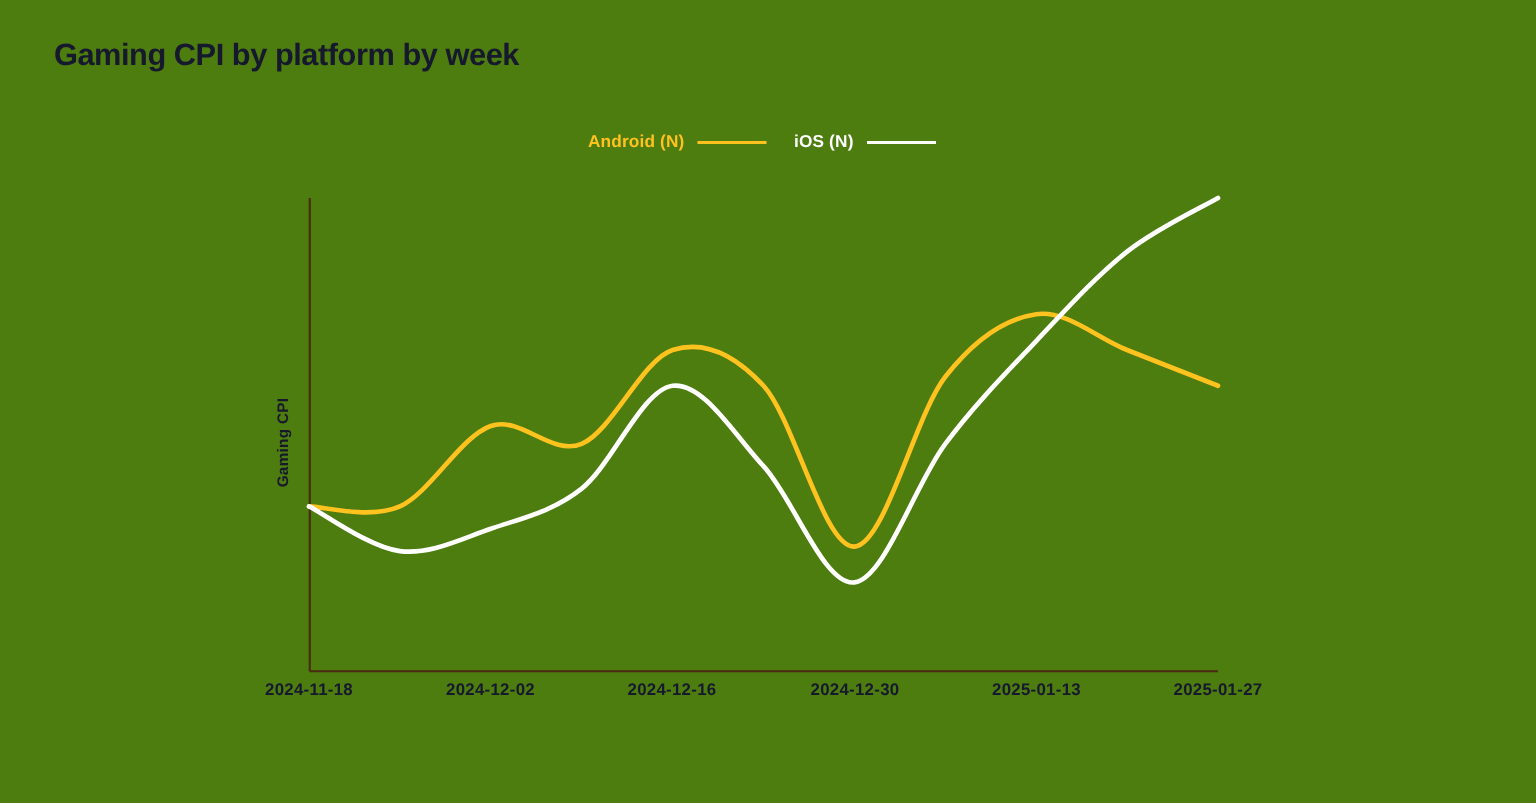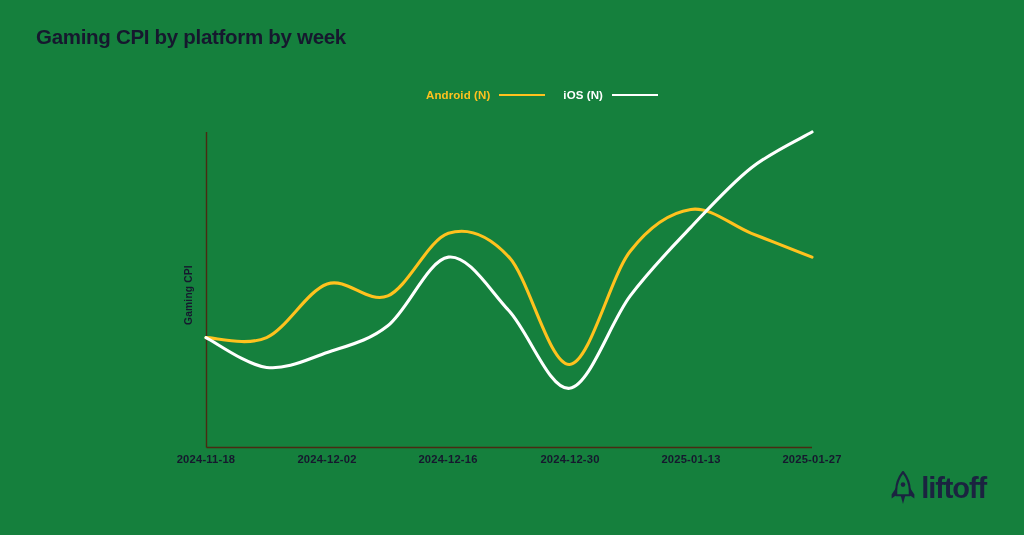--- a/index.html
+++ b/index.html
@@ -12,21 +12,21 @@
     background: #F97B16;
     font-family: "Liberation Sans", sans-serif;
     overflow: hidden;
     position: relative;
   }
 
   #page-root {
     position: relative;
     width: 1024px;
     height: 535px;
-    background: #15803d;
+    background: #4d7c0f;
   }
 
   
   .chart-title {
     position: absolute;
     left: 36px;
     top: 25px;
     font-size: 20.5px;
     font-weight: bold;
     letter-spacing: -0.3px;
@@ -52,21 +52,21 @@
     align-items: center;
     gap: 9px;
     margin-right: 18px;
   }
   .legend-label {
     font-size: 11.5px;
     font-weight: bold;
     letter-spacing: 0.1px;
     white-space: nowrap;
   }
-  .legend-label.android { color: #FFC21E; margin-left: 34px; }
+  .legend-label.android { color: #FFC21E; }
   .legend-label.ios { color: #FFFFFF; text-align: right; }
   .legend-swatch {
     display: inline-block;
     width: 46px;
     height: 0;
     border-top-width: 2.4px;
     border-top-style: solid;
   }
   .legend-swatch.android { border-top-color: #FFC21E; }
   .legend-swatch.ios { border-top-color: #FFFFFF; }
@@ -171,24 +171,14 @@
       <text class="tick-label" x="448" y="463" text-anchor="middle">2024-12-16</text>
       <text class="tick-label" x="570" y="463" text-anchor="middle">2024-12-30</text>
       <text class="tick-label" x="691" y="463" text-anchor="middle">2025-01-13</text>
       <text class="tick-label" x="812" y="463" text-anchor="middle">2025-01-27</text>
 
       <path id="series-android" class="series-line series-android" d="M206.00,337.62 C216.10,337.62 246.40,346.56 266.60,337.62 C286.80,328.68 307.00,290.93 327.20,283.98 C347.40,277.03 367.60,304.34 387.80,295.90 C408.00,287.46 428.20,239.78 448.40,233.32 C468.60,226.86 488.80,235.31 509.00,257.16 C529.20,279.01 549.40,365.43 569.60,364.44 C589.80,363.45 610.00,277.03 630.20,251.20 C650.40,225.37 670.60,212.46 690.80,209.48 C711.00,206.50 731.20,225.37 751.40,233.32 C771.60,241.27 801.90,253.19 812.00,257.16" stroke="#FFC21E"></path>
       <path id="series-ios" class="series-line series-ios" d="M206.00,337.62 C216.10,342.59 246.40,364.94 266.60,367.42 C286.80,369.90 307.00,359.47 327.20,352.52 C347.40,345.57 367.60,341.59 387.80,325.70 C408.00,309.81 428.20,259.64 448.40,257.16 C468.60,254.68 488.80,288.95 509.00,310.80 C529.20,332.65 549.40,390.76 569.60,388.28 C589.80,385.80 610.00,322.72 630.20,295.90 C650.40,269.08 670.60,248.72 690.80,227.36 C711.00,206.00 731.20,183.65 751.40,167.76 C771.60,151.87 801.90,137.96 812.00,132.00" stroke="#FFFFFF"></path>
     </svg>
   </div>
 
-  <div class="logo">
-    <svg class="logo-mark" width="26" height="34" viewBox="0 0 26 34">
-      <path d="M13 1 C8.2 7.2 6.2 13.6 6.2 19.6 L6.2 24.2 L19.8 24.2 L19.8 19.6 C19.8 13.6 17.8 7.2 13 1 Z" fill="none" stroke="#1B2340" stroke-width="2.1" stroke-linejoin="round"></path>
-      <path d="M6.2 16.5 L1.6 23.6 L1.6 27.4 L6.2 24.2 Z" fill="#1B2340"></path>
-      <path d="M19.8 16.5 L24.4 23.6 L24.4 27.4 L19.8 24.2 Z" fill="#1B2340"></path>
-      <path d="M10.6 24.2 L13 33 L15.4 24.2 Z" fill="#1B2340"></path>
-      <circle cx="13" cy="13.6" r="2.3" fill="#1B2340"></circle>
-    </svg>
-    <span class="logo-word">liftoff</span>
-  </div>
 
 </div>
 
 </body></html>

